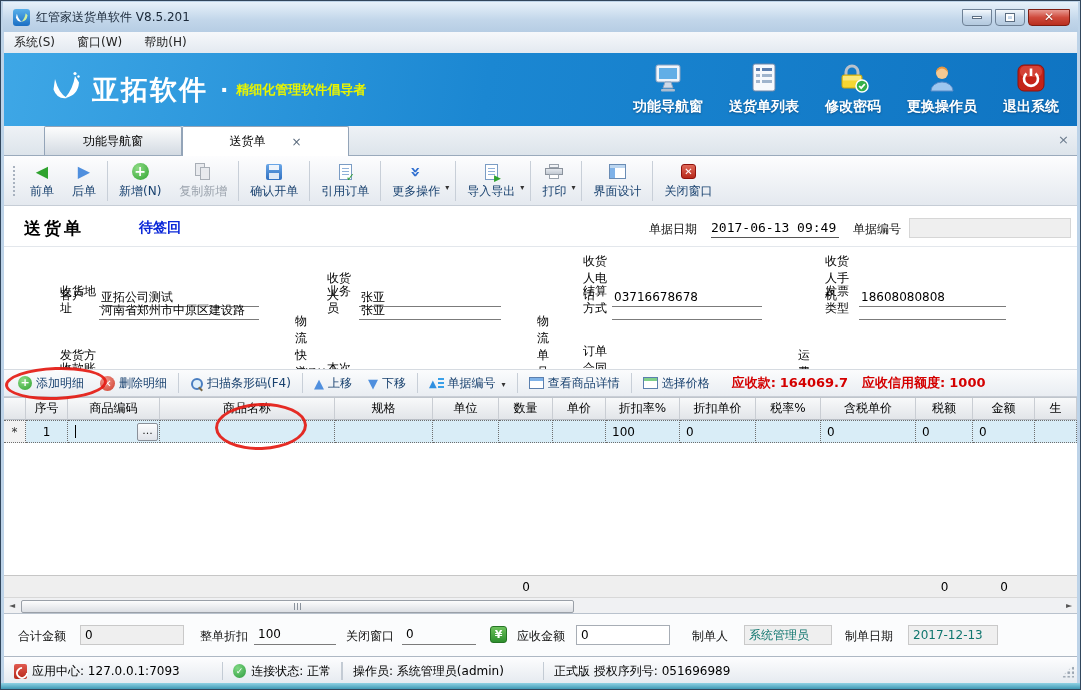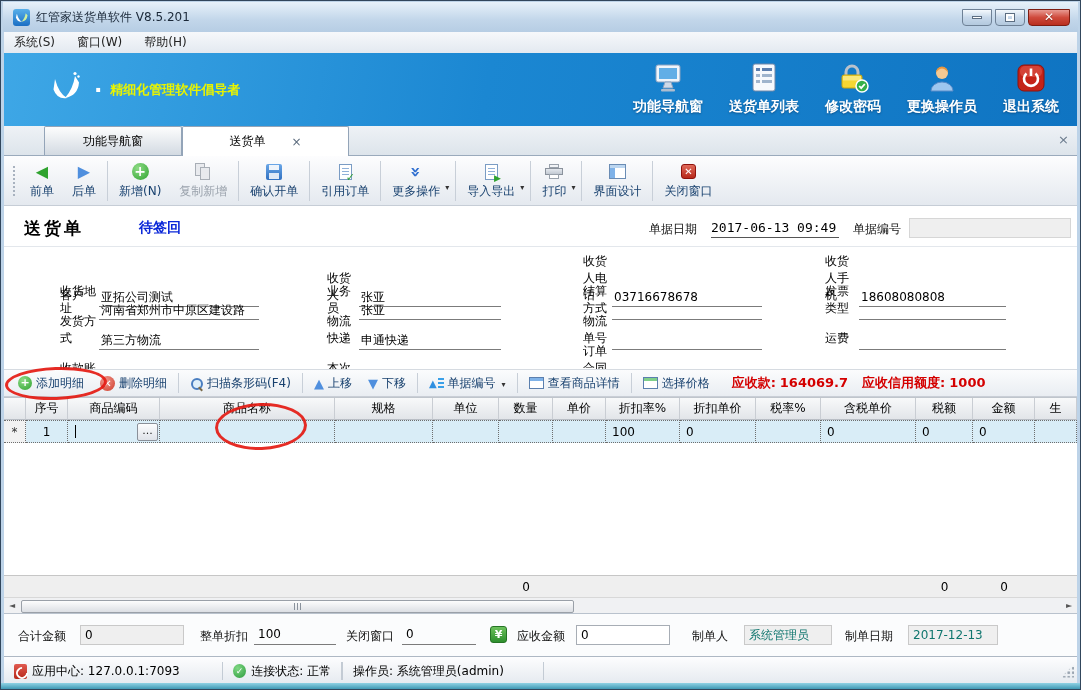--- a/index.html
+++ b/index.html
@@ -228,20 +228,21 @@
   <div class="banner">
     <div class="brand">
       <span>
         <svg width="32" height="36" viewBox="0 0 32 36">
             <path d="M5 9 q4 15 12 19 q-10 1.5-13.5-8.5 z" fill="#fff"></path>
             <path d="M25 6 q-2 13-10 22 q13-2.5 14-15.5 z" fill="#fff"></path>
             <circle cx="25" cy="3.5" r="1.6" fill="#fff"></circle>
             <circle cx="28.5" cy="6.5" r="1.2" fill="#fff"></circle>
           </svg>
       </span>
+      <span class="brand-name">亚拓软件</span>
       <span class="brand-sep">·</span>
       <span class="brand-slogan">精细化管理软件倡导者</span>
     </div>
     <div class="ban-actions">
       <div class="ban-act">
         <span>
           <svg width="34" height="30" viewBox="0 0 34 30">
               <rect x="5" y="2" width="24" height="17" rx="2" fill="#f0f5fb" stroke="#8aa2c0"></rect>
               <rect x="8" y="5" width="18" height="11" fill="#62aee6"></rect>
               <path d="M14 19 h6 l2 6 h-10 z" fill="#cfdae8" stroke="#8aa2c0"></path>
@@ -448,21 +449,20 @@
       <span class="uf">张亚</span>
         <span></span>
       <span class="flabel">结算方式</span>
       <span class="uf"></span>
         <span></span>
       <span class="flabel">发票类型</span>
       <span class="uf"></span>
     </div>
     <div class="frow" style="top:107px">
       <span class="flabel">发货方式</span>
-      <span class="uf">第三方物流</span>
         <span></span>
       <span class="flabel">物流快递</span>
       <span class="uf">申通快递</span>
         <span></span>
       <span class="flabel">物流单号</span>
       <span class="uf"></span>
         <span></span>
       <span class="flabel">运费</span>
       <span class="uf"></span>
     </div>
@@ -628,20 +628,23 @@
     <div class="sitem s2">
       <span class="ic-okgreen">✓</span>
       <span>连接状态: 正常</span>
       </div>
     <div class="ssep"></div>
     <div class="ssep"></div>
     <div class="sitem s4">
       <span>操作员: 系统管理员(admin)</span>
       </div>
     <div class="ssep"></div>
+    <div class="sitem">
+      <span>正式版 授权序列号: 051696989</span>
+      </div>
     <span class="resize-grip"></span>
   </div>
 
   <div class="bottom-strip"></div>
 
   <div class="ann ann1"></div>
   <div class="ann ann2"></div>
 </div>
 
 </body></html>

